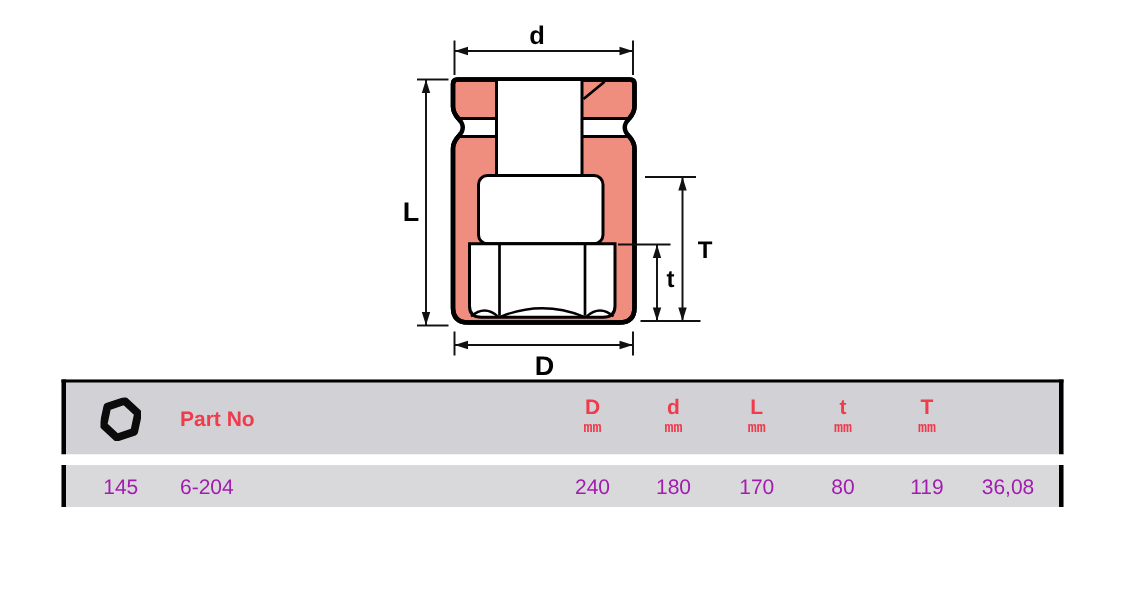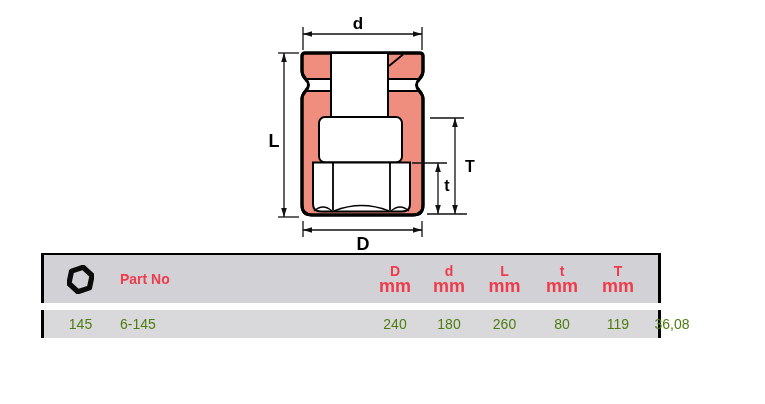--- a/index.html
+++ b/index.html
@@ -2,42 +2,42 @@
 <html><head>
 <meta charset="utf-8">
 <style>
   html,body{margin:0;padding:0;background:#ffffff;}
   .page{
     position:relative;width:765px;height:404px;background:#ffffff;overflow:hidden;
     font-family:"Liberation Sans",sans-serif;
   }
   .diagram{position:absolute;left:0;top:0;}
   
-  .datatable{position:absolute;left:41px;top:253px;width:620px;}
+  .datatable{position:absolute;left:41px;top:253px;width:668px;}
   .t-header{
     box-sizing:border-box;height:50px;background:#d2d2d6;
     border-top:2px solid #000;border-left:3px solid #000;border-right:3px solid #000;
     display:grid;grid-template-columns:73px 251px 54px 54px 57px 58px 54px 54px 39px;
     align-items:center;
   }
   .t-gap{height:7px;background:#ffffff;}
   .t-row{
     box-sizing:border-box;height:28px;background:#d9d9dc;
     border-left:3px solid #000;border-right:3px solid #000;
     display:grid;grid-template-columns:73px 251px 54px 54px 57px 58px 54px 54px 39px;
     align-items:center;
   }
   .cell-c{text-align:center;}
   .cell-l{text-align:left;padding-left:3px;}
   .hdr-col{display:flex;flex-direction:column;align-items:center;justify-content:center;line-height:15px;}
   .red{color:#ee3c4c;font-weight:bold;}
   .hdr-letter{font-size:14px;}
-  .hdr-unit{font-size:18px;}
+  .hdr-unit{font-size:10px;font-family:Liberation Mono, monospace;}
   .partno-hdr{font-size:14px;}
-  .row-txt{font-size:14px;color:#4d7c0f;}
+  .row-txt{font-size:14px;color:#a21caf;}
   .icon-wrap{display:flex;align-items:center;justify-content:center;}
   .kg-col{display:flex;flex-direction:column;align-items:center;justify-content:center;line-height:13px;gap:1px;}
 </style>
 </head>
 <body>
 
 <div class="page">
 
   <svg class="diagram" width="765" height="260" viewBox="0 0 765 260">
 
@@ -147,24 +147,24 @@
         <span class="red hdr-letter">T</span>
         <span class="red hdr-unit">mm</span>
       </div>
       <div></div>
     </div>
 
     <div class="t-gap"></div>
 
     <div class="t-row">
       <div class="cell-c row-txt">145</div>
-      <div class="cell-l row-txt">6-145</div>
+      <div class="cell-l row-txt">6-204</div>
       <div class="cell-c row-txt">240</div>
       <div class="cell-c row-txt">180</div>
-      <div class="cell-c row-txt">260</div>
+      <div class="cell-c row-txt">170</div>
       <div class="cell-c row-txt">80</div>
       <div class="cell-c row-txt">119</div>
       <div class="cell-c row-txt">36,08</div>
       <div></div>
     </div>
 
   </div>
 </div>
 
 </body></html>

